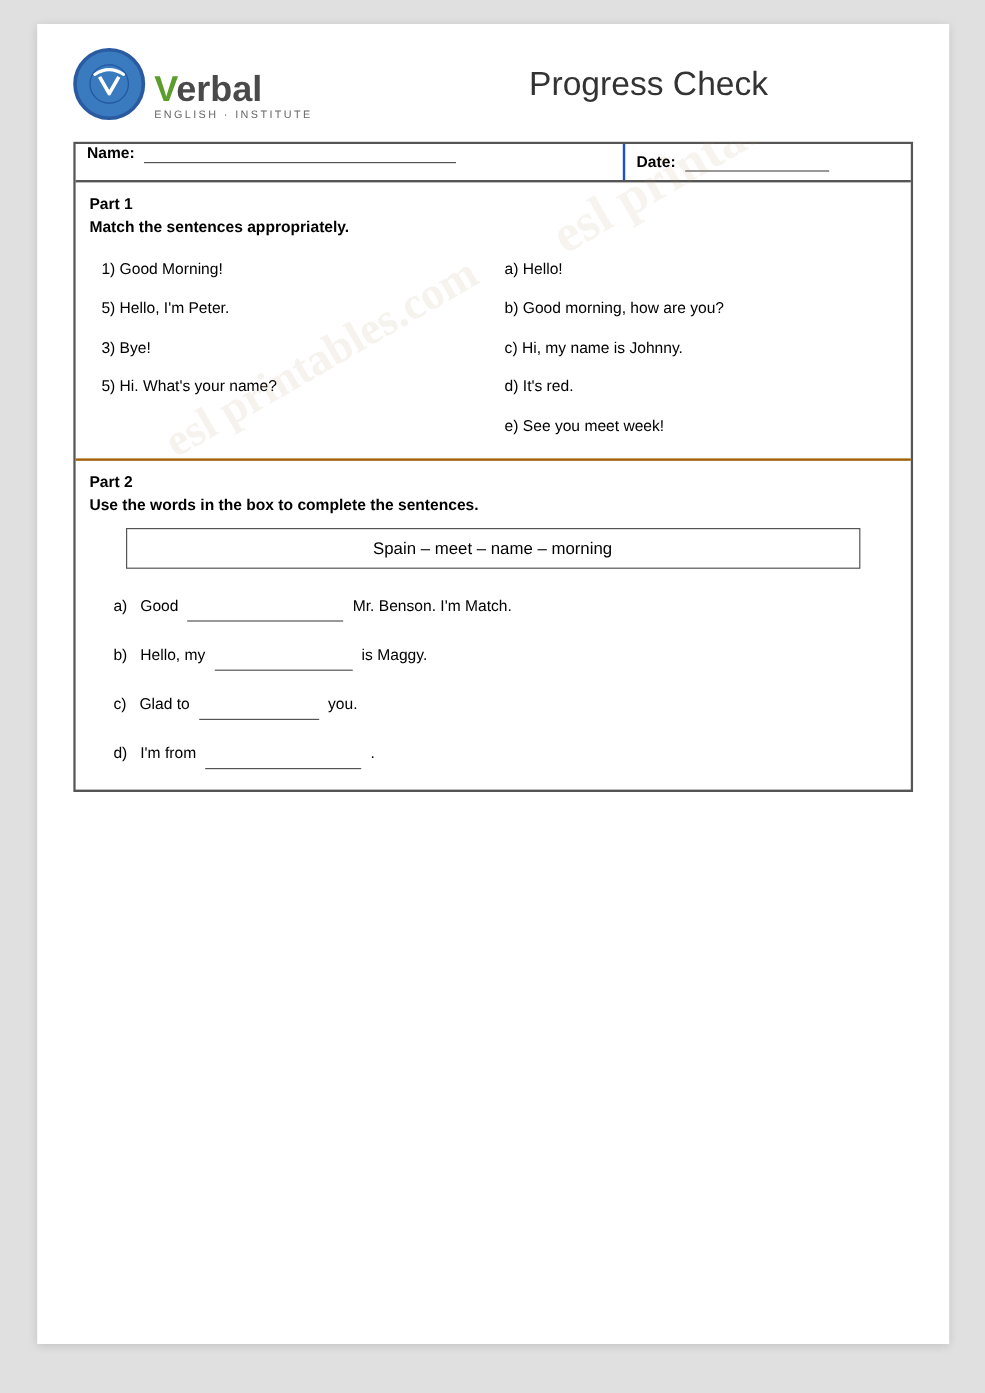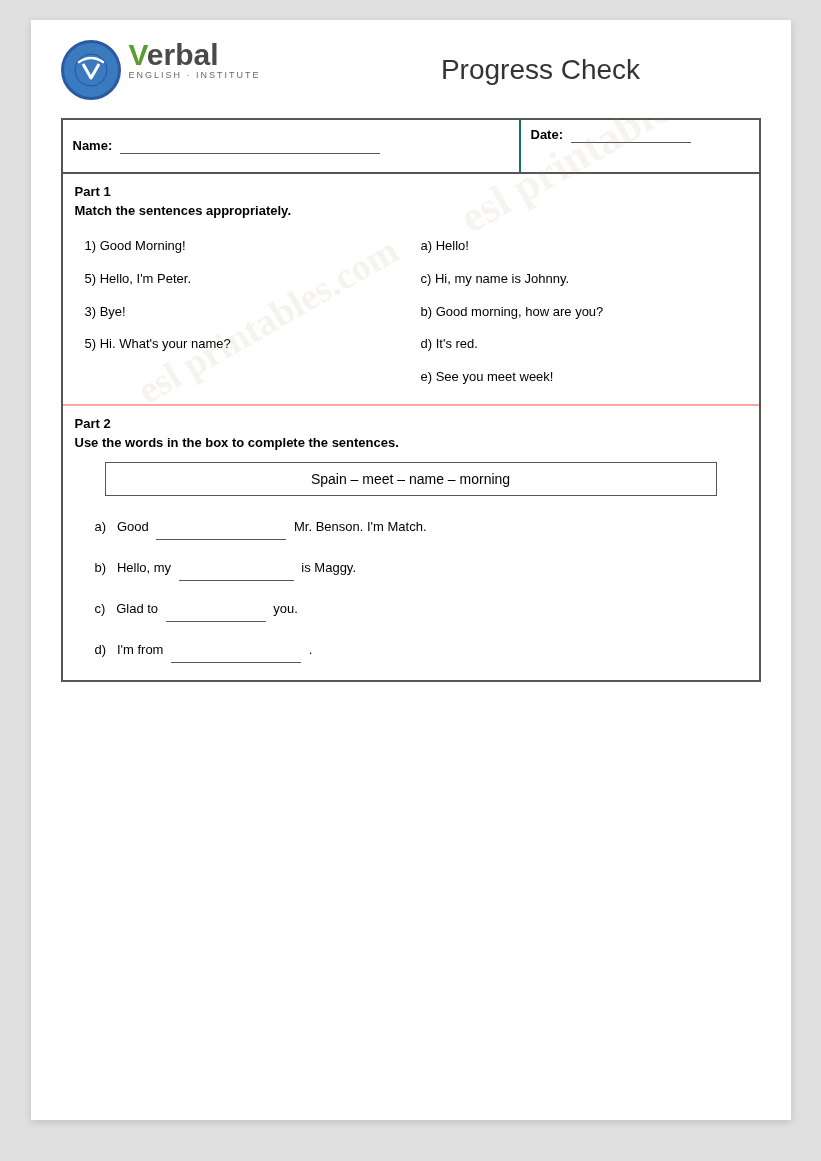--- a/index.html
+++ b/index.html
@@ -20,21 +20,21 @@
       padding: 20px 30px 40px 30px;
       box-shadow: 0 2px 8px rgba(0,0,0,0.15);
     }
     .header {
       display: flex;
       align-items: center;
       margin-bottom: 18px;
     }
     .logo-area {
       display: flex;
-      align-items: flex-start;
+      align-items: flex-end;
       gap: 8px;
     }
     .logo-circle {
       width: 60px;
       height: 60px;
       border-radius: 50%;
       background: #3a7abf;
       display: flex;
       align-items: center;
       justify-content: center;
@@ -82,22 +82,22 @@
       padding: 8px;
       font-weight: bold;
       font-size: 15px;
     }
     .ws-name-date-row {
       display: flex;
       border-bottom: 2px solid #555;
     }
     .ws-name-cell {
       flex: 2;
-      padding: 18px 10px;
-      border-right: 2px solid #0f766e;
+      padding: 0 10px;
+      border-right: 2px solid #1d4ed8;
       font-weight: bold;
       font-size: 13px;
     }
     .ws-name-cell span.underline-field {
       display: inline-block;
       width: 260px;
       border-bottom: 1px solid #555;
       margin-left: 4px;
     }
     .ws-date-cell {
@@ -107,21 +107,21 @@
       font-size: 13px;
     }
     .ws-date-cell span.underline-field {
       display: inline-block;
       width: 120px;
       border-bottom: 1px solid #555;
       margin-left: 4px;
     }
     .ws-section {
       padding: 10px 12px;
-      border-bottom: 2px solid #fca5a5;
+      border-bottom: 2px solid #a16207;
     }
     .ws-section:last-child {
       border-bottom: none;
       border-radius: 26px;
     }
     .section-label {
       font-weight: bold;
       font-size: 13px;
       margin-bottom: 4px;
     }
@@ -238,22 +238,22 @@
         <div class="section-instruction">Match the sentences appropriately.</div>
         <div class="match-grid">
           <div class="match-col">
             <div class="match-item">1)  Good Morning!</div>
             <div class="match-item">5)  Hello, I'm Peter.</div>
             <div class="match-item">3)  Bye!</div>
             <div class="match-item">5)  Hi. What's your name?</div>
           </div>
           <div class="match-col">
             <div class="match-item">a)  Hello!</div>
+            <div class="match-item">b)  Good morning, how are you?</div>
             <div class="match-item">c)  Hi, my name is Johnny.</div>
-            <div class="match-item">b)  Good morning, how are you?</div>
             <div class="match-item">d)  It's red.</div>
             <div class="match-item">e)  See you meet week!</div>
           </div>
         </div>
       </div>
 
       <div class="ws-section">
         <div class="section-label">Part 2</div>
         <div class="section-instruction">Use the words in the box to complete the sentences.</div>
 

